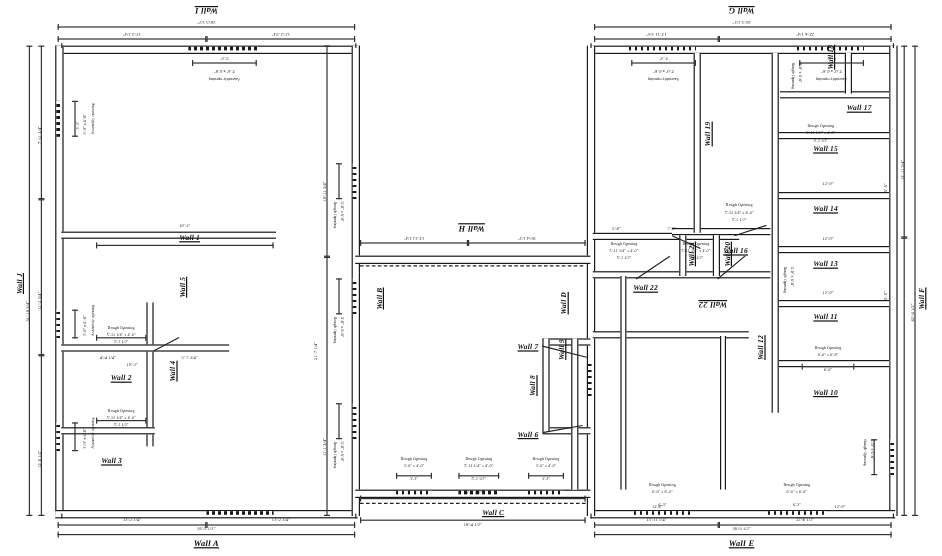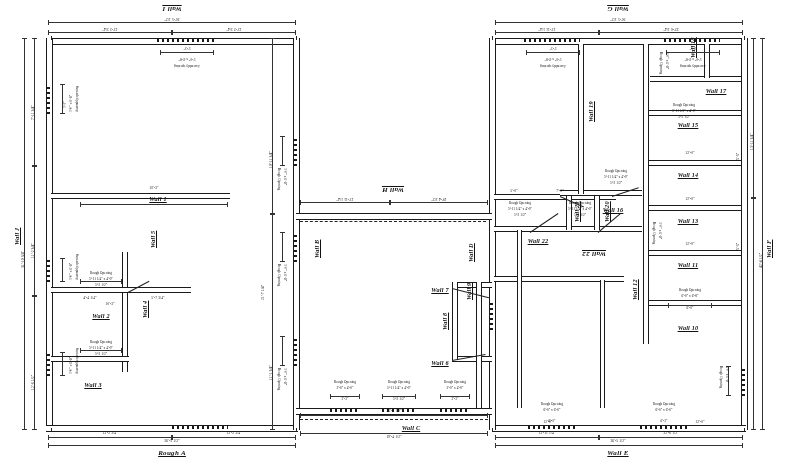--- a/index.html
+++ b/index.html
@@ -124,21 +124,21 @@
   <div class="wallband" style="left:452px;top:282px;width:40px;height:4px;"></div>
   <div class="wallband" style="left:452px;top:356px;width:40px;height:4px;"></div>
   <div class="wallband-v" style="left:452px;top:282px;width:4px;height:78px;"></div>
   <div class="wallband-v" style="left:476px;top:282px;width:4px;height:126px;"></div>
   <div class="wallband-v" style="left:517px;top:230px;width:3px;height:178px;"></div>
   <div class="wallband-v" style="left:600px;top:280px;width:3px;height:128px;"></div>
 
   <div class="t wname-big ctr flip" style="left:172px;top:5px;">Wall I</div>
   <div class="t wname-big ctr flip" style="left:618px;top:5px;">Wall G</div>
   <div class="t wname-big ctr flip" style="left:393px;top:186px;">Wall H</div>
-  <div class="t wname-big ctr" style="left:172px;top:450px;">Rough A</div>
+  <div class="t wname-big ctr" style="left:172px;top:450px;">Wall A</div>
   <div class="t wname-big ctr" style="left:618px;top:450px;">Wall E</div>
   <div class="t wname ctr" style="left:411px;top:425px;">Wall C</div>
   <div class="t wname rot90" style="left:14px;top:245px;">Wall J</div>
   <div class="t wname rot90" style="left:314px;top:258px;">Wall B</div>
   <div class="t wname rot90" style="left:468px;top:262px;">Wall D</div>
   <div class="t wname rot90" style="left:766px;top:258px;">Wall F</div>
 
   <div class="t wname ctr" style="left:158px;top:196px;">Wall 1</div>
   <div class="t wname ctr" style="left:101px;top:313px;">Wall 2</div>
   <div class="t wname ctr" style="left:93px;top:382px;">Wall 3</div>

